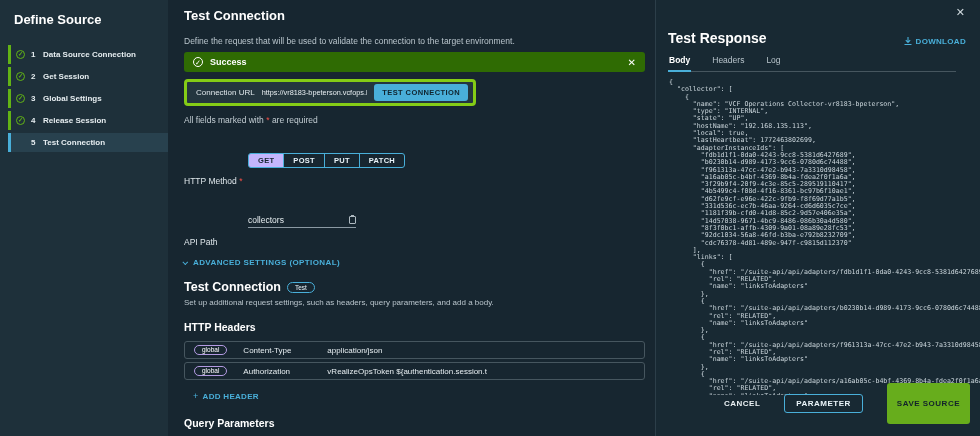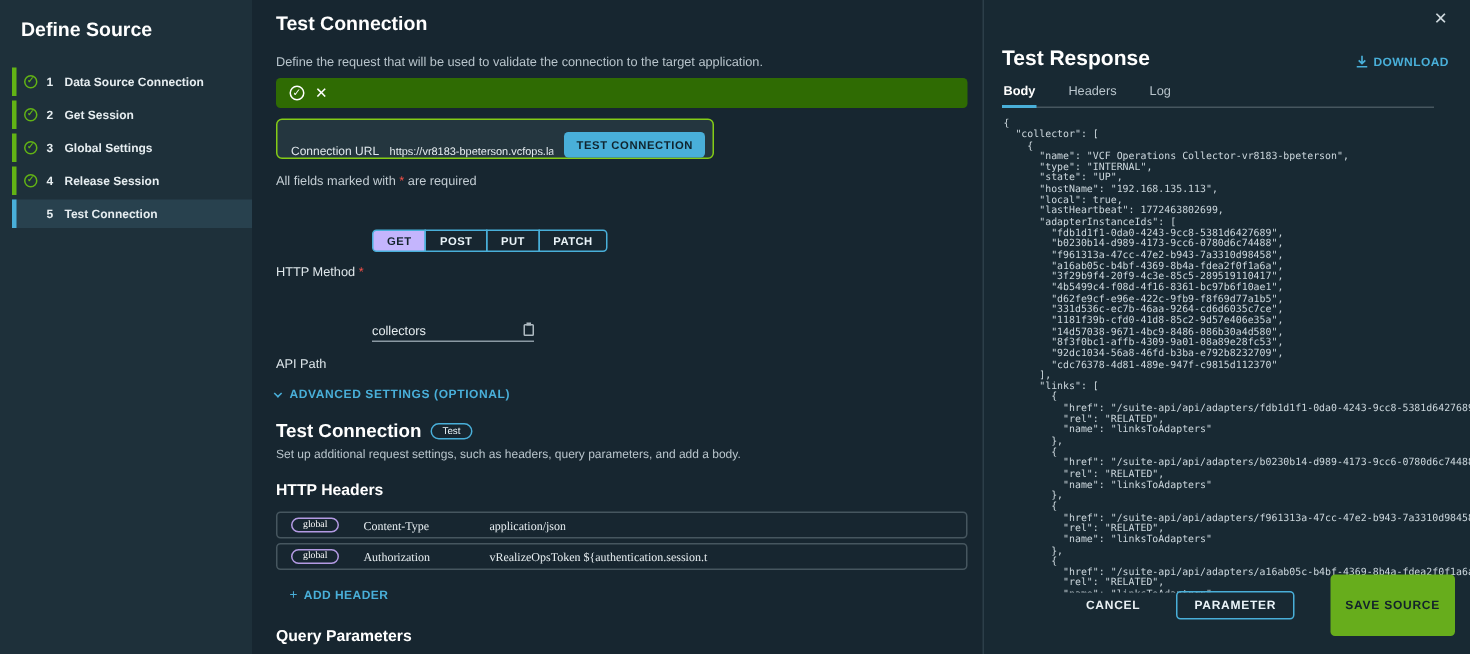--- a/index.html
+++ b/index.html
@@ -22,21 +22,21 @@
 
   
   .main { flex:1; padding:8px 10px 0 16px; min-width:0; }
   .main-title { font-size:13px; font-weight:bold; color:#fff; }
   .main-desc { font-size:8.5px; color:#b9c5cc; margin-top:13px; }
   .alert { margin-top:6px; height:20px; background:#2f6b03; border-radius:3px; display:flex; align-items:center; padding:0 9px; gap:7px; }
   .alert .check { width:10px; height:10px; border:1px solid #fff; border-radius:50%; color:#fff; font-size:7px; line-height:9px; text-align:center; }
   .alert-text { font-size:9px; font-weight:bold; color:#fff; flex:1; }
   .alert-x { color:#fff; font-size:10px; cursor:pointer; }
 
-  .conn-card { margin-top:7px; width:292px; height:27px; background:#24363f; border:1px solid #84cc16; border-radius:4px; display:flex; align-items:flex-end; padding:0 5px 0 9px; gap:7px; }
+  .conn-card { margin-top:7px; width:292px; height:27px; background:#24363f; border:3px solid #84cc16; border-radius:4px; display:flex; align-items:center; padding:0 5px 0 9px; gap:7px; }
   .conn-label { font-size:8px; color:#dfe7eb; white-space:nowrap; }
   .conn-url { font-size:7.3px; color:#e6edf0; white-space:nowrap; overflow:hidden; flex:1; }
   .btn-primary { background:#49afd9; color:#10242e; border:none; border-radius:3px; font-size:7.5px; font-weight:bold; letter-spacing:.4px; padding:4px 8px; cursor:pointer; white-space:nowrap; font-family:inherit; }
 
   .required-note { font-size:8.5px; color:#c3cdd3; margin-top:9px; }
   .req { color:#f54f47; }
 
   .form-row { display:flex; align-items:center; margin-top:10px; }
   .form-label { width:64px; font-size:8.5px; color:#dfe7eb; flex-shrink:0;margin-top:41px; }
   .btn-group { display:flex; }
@@ -52,21 +52,21 @@
 
   .adv-link { margin-top:11px; display:flex; align-items:center; gap:5px; color:#49afd9; font-size:8px; font-weight:bold; letter-spacing:.4px; cursor:pointer; }
   .chev { width:4px; height:4px; border-left:1px solid #49afd9; border-bottom:1px solid #49afd9; transform:rotate(-45deg) translateY(-1px); }
 
   .section-title { margin-top:13px; display:flex; align-items:center; gap:6px; }
   .section-title h3 { font-size:12.5px; font-weight:bold; color:#fff; }
   .badge { border:1px solid #49afd9; border-radius:8px; color:#eaf4f9; font-size:6.5px; padding:1px 7px; }
   .section-sub { font-size:8px; color:#b9c5cc; margin-top:4px; }
   .group-title { font-size:10.5px; font-weight:bold; color:#fff; margin-top:14px; }
 
-  .hrows { margin-top:8px;font-family:Liberation Serif, serif; }
+  .hrows { margin-top:8px; }
   .hrow { display:flex; align-items:center; border:1px solid #46565f; border-radius:3px; height:18px; padding:0 9px; margin-bottom:3px; cursor:pointer; }
   .pill { border:1px solid #b39ae2; border-radius:8px; color:#fff; font-size:6.5px; padding:0px 7px 1px; margin-right:16px; flex-shrink:0; }
   .hkey { font-size:8px; color:#e6edf0; width:84px; flex-shrink:0; }
   .hval { font-size:8px; color:#e6edf0; white-space:nowrap; overflow:hidden; }
 
   .add-link { display:inline-flex; align-items:center; gap:4px; color:#49afd9; font-size:8px; font-weight:bold; letter-spacing:.3px; margin:8px 0 0 9px; cursor:pointer; text-decoration:none; }
   .add-link .plus { font-size:9px; font-weight:normal; }
 
   .body-label { font-size:8.5px; color:#dfe7eb; margin-top:15px; display:block; }
   .body-area { margin-top:3px; height:31px; border:1px solid #8b99a3; border-radius:2px; position:relative; background:transparent; width:100%; resize:none; }
@@ -127,24 +127,25 @@
         <span class="bar"></span>
         <span class="check hidden"></span>
         <span class="num">5</span>
         <span class="lbl">Test Connection</span>
       </li>
     </ul>
   </aside>
 
   <main class="main">
     <h2 class="main-title">Test Connection</h2>
-    <p class="main-desc">Define the request that will be used to validate the connection to the target application.</p>
+    <p class="main-desc">Define the request that will be used to validate the connection to the target environment.</p>
 
     <div class="alert">
       <span class="check">✓</span>
+      <span class="alert-text">Success</span>
       <span class="alert-x">✕</span>
     </div>
 
     <div class="conn-card">
       <span class="conn-label">Connection URL</span>
       <span class="conn-url">https://vr8183-bpeterson.vcfops.lab:443/suite-api/api/collectors</span>
       <button class="btn-primary">TEST CONNECTION</button>
     </div>
 
     <p class="required-note"><span>All fields marked with </span><span class="req">*</span><span> are required</span></p>

